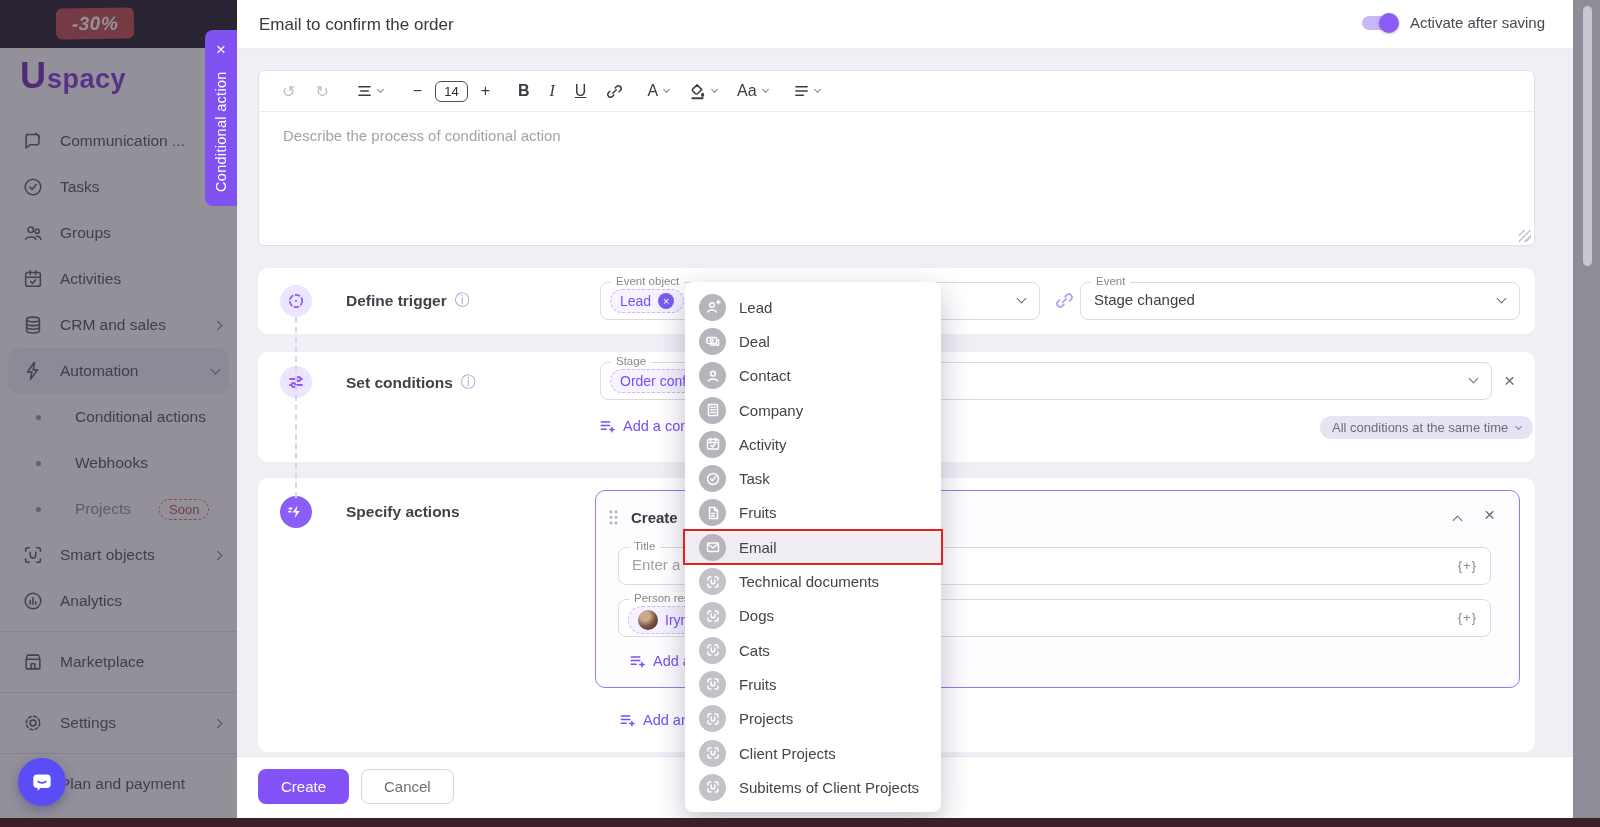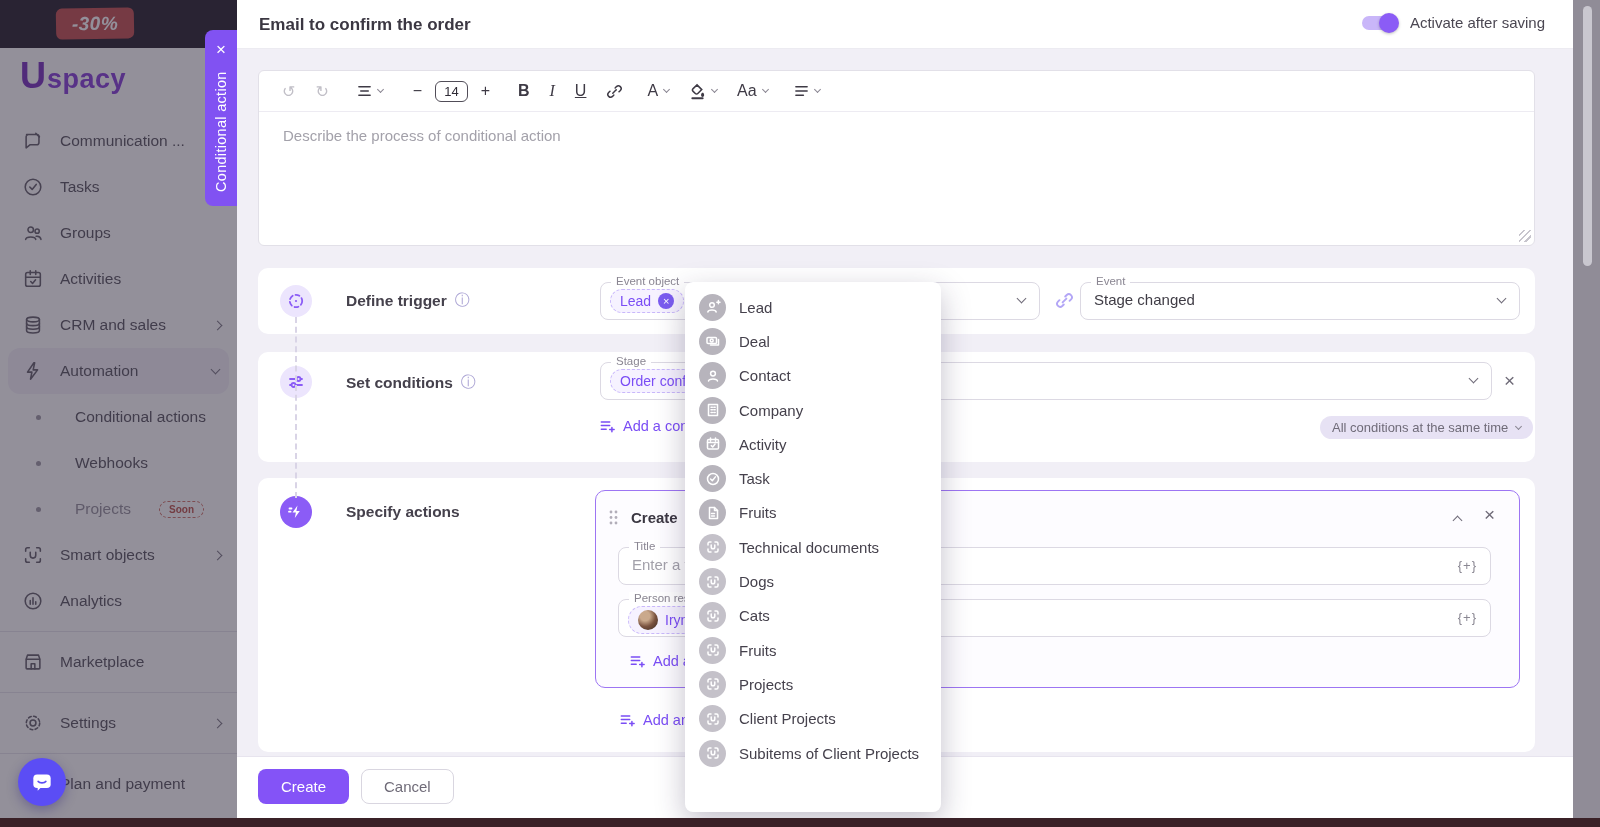--- a/index.html
+++ b/index.html
@@ -11,42 +11,42 @@
   .promo{position:absolute;left:56px;top:8px;width:78px;height:31px;background:#bf4040;border-radius:6px;display:flex;align-items:center;justify-content:center;color:#fff;font-weight:800;font-style:italic;font-size:19px;letter-spacing:.5px;transform:rotate(-1deg)}
   .sb-logo{position:absolute;left:20px;top:58px;display:flex;align-items:baseline;gap:1px}
   .logo-u{font-size:36px;font-weight:800;color:#6d21b8;line-height:1}
   .logo-txt{font-size:27px;font-weight:700;color:#7c2fd6;letter-spacing:.5px}
   .sb-nav{position:absolute;left:0;top:118px;right:0}
   .sbi{height:46px;display:flex;align-items:center;gap:16px;padding:0 16px 0 22px;color:#4b4752;font-size:15.5px}
   .sbi .lbl{flex:1;white-space:nowrap;overflow:hidden}
   .sbi.active{background:#f3f0f9;border-radius:12px;margin:0 8px;padding:0 10px 0 14px}
   .sbi.sub{padding-left:30px;gap:28px}
   .dot{width:5px;height:5px;border-radius:50%;background:#97929e;margin:0 6px}
-  .soon{border:1px dashed #cf6b60;color:#b8453c;border-radius:10px;font-size:10px;padding:2px 9px;font-weight:700}
+  .soon{border:1px dashed #cf6b60;color:#b8453c;border-radius:10px;font-size:13px;padding:2px 9px;font-weight:400}
   .dim-lbl{color:#8d8894}
   .sbdiv{height:1px;background:#e5e3ea;margin:7px 0}
   .chev{display:inline-block;width:7px;height:7px;border:solid #6f6b78;border-width:0 1.6px 1.6px 0}
   .chev.r{transform:rotate(-45deg)}
   .chev.d{transform:rotate(45deg);margin-top:-3px}
   .chev.u{transform:rotate(-135deg);margin-top:4px}
   .chev.s{width:5px;height:5px;border-color:#8a8692}
   .sb-ic{width:22px;height:22px;flex:0 0 22px}
   .sb-ic svg{width:22px;height:22px;stroke:#57525e;fill:none;stroke-width:1.7;stroke-linecap:round;stroke-linejoin:round}
   #sb-overlay{position:absolute;left:0;top:0;width:237px;height:818px;background:rgba(59,52,71,.55);z-index:4}
   #chat-btn{position:absolute;left:18px;top:758px;width:48px;height:48px;border-radius:50%;background:#5b4df5;z-index:8;display:flex;align-items:center;justify-content:center;box-shadow:0 4px 12px rgba(40,30,120,.35);border:none;cursor:pointer}
 
   
   #vtab{position:absolute;left:205px;top:30px;width:32px;height:176px;background:#8152f2;border-radius:8px 0 0 8px;z-index:9;display:flex;flex-direction:column;align-items:center}
   #vtab .x{color:#fff;font-size:17px;line-height:1;margin-top:11px;cursor:pointer}
   .vlabel{writing-mode:vertical-rl;transform:rotate(180deg);color:#fff;font-size:14.5px;margin:10px 0 14px;flex:1;display:flex;align-items:center;letter-spacing:.3px}
 
   
   #modal{position:absolute;left:237px;top:0;width:1336px;height:818px;background:#f1eff6;z-index:2}
   .m-head{position:absolute;left:0;top:0;width:100%;height:49px;background:#fff;border-bottom:1px solid #ecebf1}
-  .m-title{position:absolute;left:22px;top:15px;font-size:17px;font-weight:700;color:#3b3742}
+  .m-title{position:absolute;left:22px;top:15px;font-size:17px;font-weight:400;color:#3b3742}
   .toggle-wrap{position:absolute;right:28px;top:14px;display:flex;align-items:center;gap:14px}
   .tgl{position:relative;width:34px;height:14px;border-radius:7px;background:#c9b6f9;cursor:pointer}
   .tgl .knob{position:absolute;right:-3px;top:-3px;width:20px;height:20px;border-radius:50%;background:#8b5cf6;box-shadow:0 1px 3px rgba(0,0,0,.25)}
   .tgl-lbl{font-size:15px;color:#4b4752}
 
   
   .editor{position:absolute;left:21px;top:70px;width:1277px;height:176px;background:#fff;border:1px solid #e2e0e8;border-radius:6px}
   .etb{height:41px;border-bottom:1px solid #edebf2;display:flex;align-items:center;gap:6px;padding:0 16px}
   .tb{background:none;border:none;font-size:16px;color:#3e3a45;padding:4px 7px;cursor:pointer;display:flex;align-items:center;gap:6px;font-family:inherit}
   .tb.mut{color:#c1bfc7}
@@ -490,20 +490,30 @@
   <div class="ddrow">
     <span class="cir">
         <svg viewBox="0 0 16 16">
           <path d="M4.5 2.5h5L12.5 5.5v8h-8z"></path>
           <path d="M9.5 2.5v3h3"></path>
           <path d="M6.5 8.5h3M6.5 11h3"></path>
         </svg>
       </span>
     <span class="dlbl">Fruits</span>
   </div>
+  <div class="ddrow hl">
+    <span class="cir">
+        <svg viewBox="0 0 16 16">
+          <rect x="2.5" y="4" width="11" height="8.5" rx="1.2"></rect>
+          <path d="M3 5l5 4 5-4"></path>
+        </svg>
+      </span>
+    <span class="dlbl">Email</span>
+    <span class="redbox"></span>
+  </div>
   <div class="ddrow">
     <span class="cir lite">
         <svg viewBox="0 0 16 16">
           <path d="M3 6V4.5A1.5 1.5 0 0 1 4.5 3H6M10 3h1.5A1.5 1.5 0 0 1 13 4.5V6M13 10v1.5a1.5 1.5 0 0 1-1.5 1.5H10M6 13H4.5A1.5 1.5 0 0 1 3 11.5V10"></path>
           <path d="M6.2 6v2a1.8 1.8 0 0 0 3.6 0V6"></path>
         </svg>
       </span>
     <span class="dlbl">Technical documents</span>
   </div>
   <div class="ddrow">

